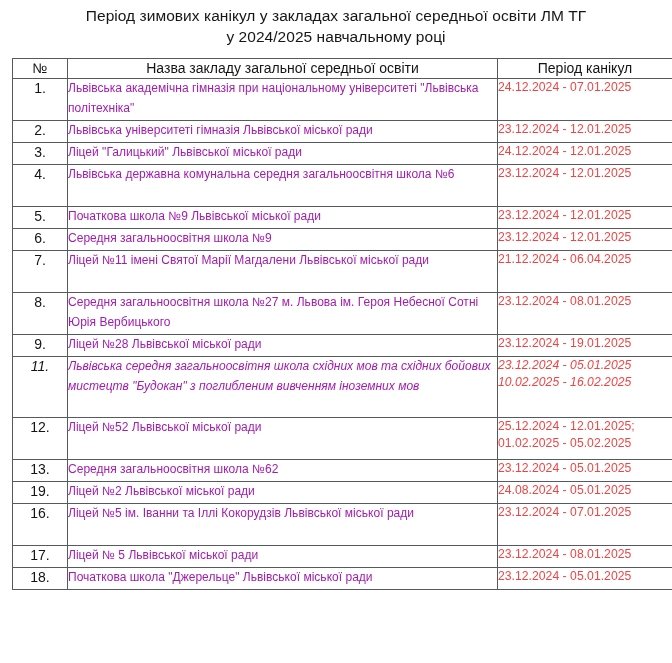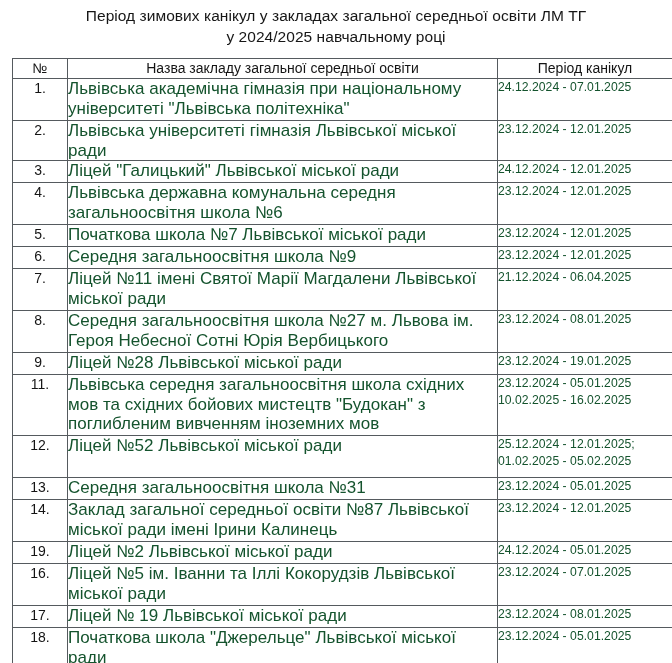--- a/index.html
+++ b/index.html
@@ -72,40 +72,40 @@
   
   td.num {
     text-align: center;
     font-size: 14px;
     line-height: 19.5px;
     padding: 2px 6px 2px 4px;
     color: #141414;
   }
   td.name {
     text-align: left;
-    font-size: 17px;
+    font-size: 12px;
     line-height: 19.5px;
     padding: 2px 4px 2px 7px;
-    color: #14532d;
+    color: #a21caf;
     letter-spacing: 0.02px;
   }
   td.period {
     text-align: left;
     font-size: 12.2px;
     line-height: 17px;
     padding: 3px 4px 2px 7px;
-    color: #14532d;
+    color: #ef4444;
     white-space: pre-line;
     letter-spacing: 0.02px;
   }
 
   
   tr.h1 td { height: 21px; }
   tr.h2 td { height: 41px; }
-  tr.h3 td { height: 60px; }
+  tr.h3 td { height: 60px; font-style: italic; }
 </style>
 </head>
 <body>
 
 <div class="page">
 
   <div class="doc-title">Період зимових канікул у закладах загальної середньої освіти ЛМ ТГ
 у 2024/2025 навчальному році</div>
 
   <div class="table-wrap">
@@ -138,21 +138,21 @@
             <td class="name">Ліцей "Галицький" Львівської міської ради</td>
             <td class="period">24.12.2024 - 12.01.2025</td>
           </tr>
           <tr class="h2">
             <td class="num">4.</td>
             <td class="name">Львівська державна комунальна середня загальноосвітня школа №6</td>
             <td class="period">23.12.2024 - 12.01.2025</td>
           </tr>
           <tr class="h1">
             <td class="num">5.</td>
-            <td class="name">Початкова школа №7 Львівської міської ради</td>
+            <td class="name">Початкова школа №9 Львівської міської ради</td>
             <td class="period">23.12.2024 - 12.01.2025</td>
           </tr>
           <tr class="h1">
             <td class="num">6.</td>
             <td class="name">Середня загальноосвітня школа №9</td>
             <td class="period">23.12.2024 - 12.01.2025</td>
           </tr>
           <tr class="h2">
             <td class="num">7.</td>
             <td class="name">Ліцей №11 імені Святої Марії Магдалени Львівської міської ради</td>
@@ -175,41 +175,36 @@
 10.02.2025 - 16.02.2025</td>
           </tr>
           <tr class="h2">
             <td class="num">12.</td>
             <td class="name">Ліцей №52 Львівської міської ради</td>
             <td class="period">25.12.2024 - 12.01.2025;
 01.02.2025 - 05.02.2025</td>
           </tr>
           <tr class="h1">
             <td class="num">13.</td>
-            <td class="name">Середня загальноосвітня школа №31</td>
+            <td class="name">Середня загальноосвітня школа №62</td>
             <td class="period">23.12.2024 - 05.01.2025</td>
-          </tr>
-          <tr class="h2">
-            <td class="num">14.</td>
-            <td class="name">Заклад загальної середньої освіти №87 Львівської міської ради імені Ірини Калинець</td>
-            <td class="period">23.12.2024 - 12.01.2025</td>
           </tr>
           <tr class="h1">
             <td class="num">19.</td>
             <td class="name">Ліцей №2 Львівської міської ради</td>
-            <td class="period">24.12.2024 - 05.01.2025</td>
+            <td class="period">24.08.2024 - 05.01.2025</td>
           </tr>
           <tr class="h2">
             <td class="num">16.</td>
             <td class="name">Ліцей №5 ім. Іванни та Іллі Кокорудзів Львівської міської ради</td>
             <td class="period">23.12.2024 - 07.01.2025</td>
           </tr>
           <tr class="h1">
             <td class="num">17.</td>
-            <td class="name">Ліцей № 19 Львівської міської ради</td>
+            <td class="name">Ліцей № 5 Львівської міської ради</td>
             <td class="period">23.12.2024 - 08.01.2025</td>
           </tr>
           <tr class="h1">
             <td class="num">18.</td>
             <td class="name">Початкова школа "Джерельце" Львівської міської ради</td>
             <td class="period">23.12.2024 - 05.01.2025</td>
           </tr>
         </tbody>
     </table>
   </div>

